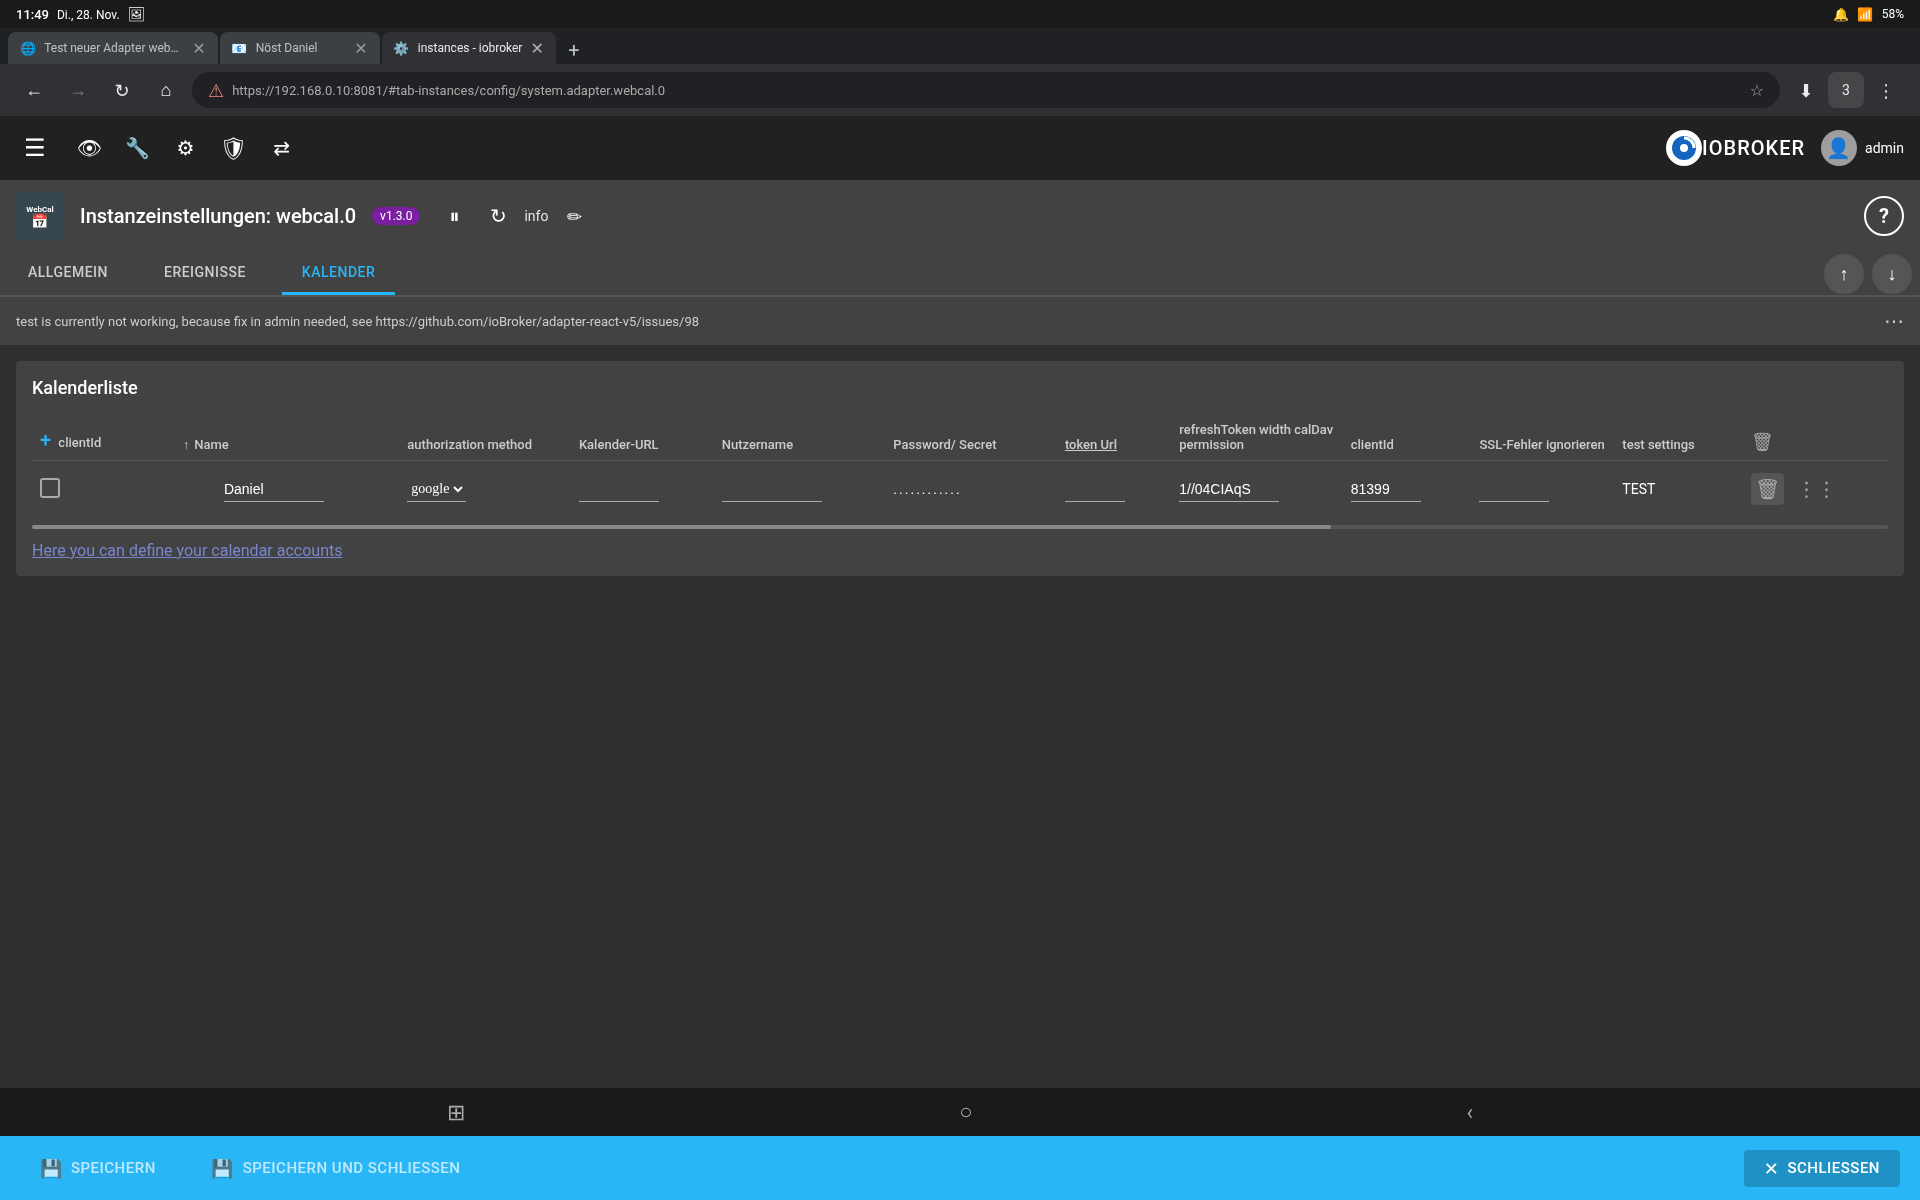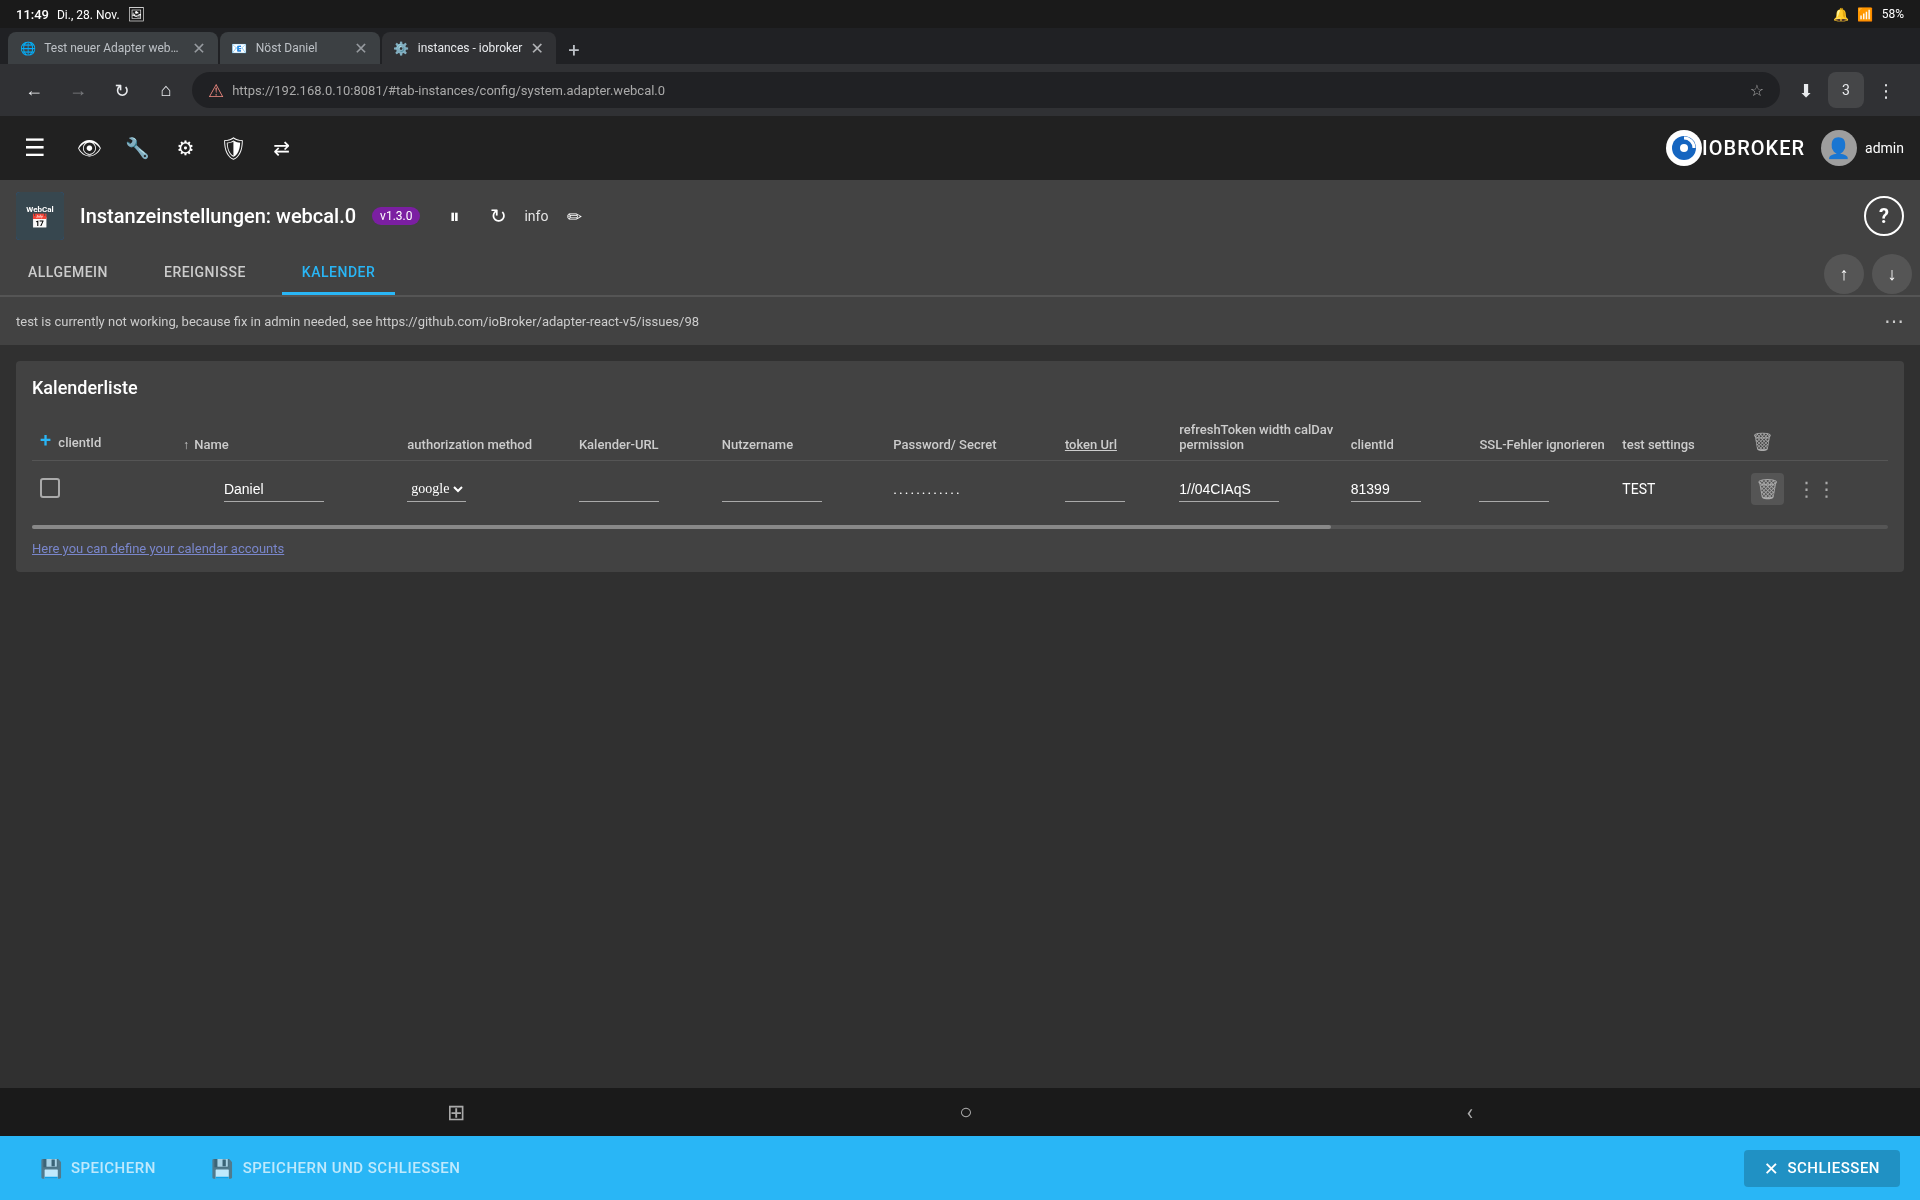--- a/index.html
+++ b/index.html
@@ -392,21 +392,21 @@
       color: #aaa;
       font-size: 20px;
       cursor: pointer;
       background: rgba(255,255,255,0.1);
       border-radius: 4px;
       padding: 4px;
     }
 
     .help-link {
       color: #7986cb;
-      font-size: 13px;
+      font-size: 16px;
       text-decoration: underline;
       cursor: pointer;
       display: inline-block;
       margin-top: 12px;
     }
 
     
     .bottom-bar {
       position: fixed;
       bottom: 0;

